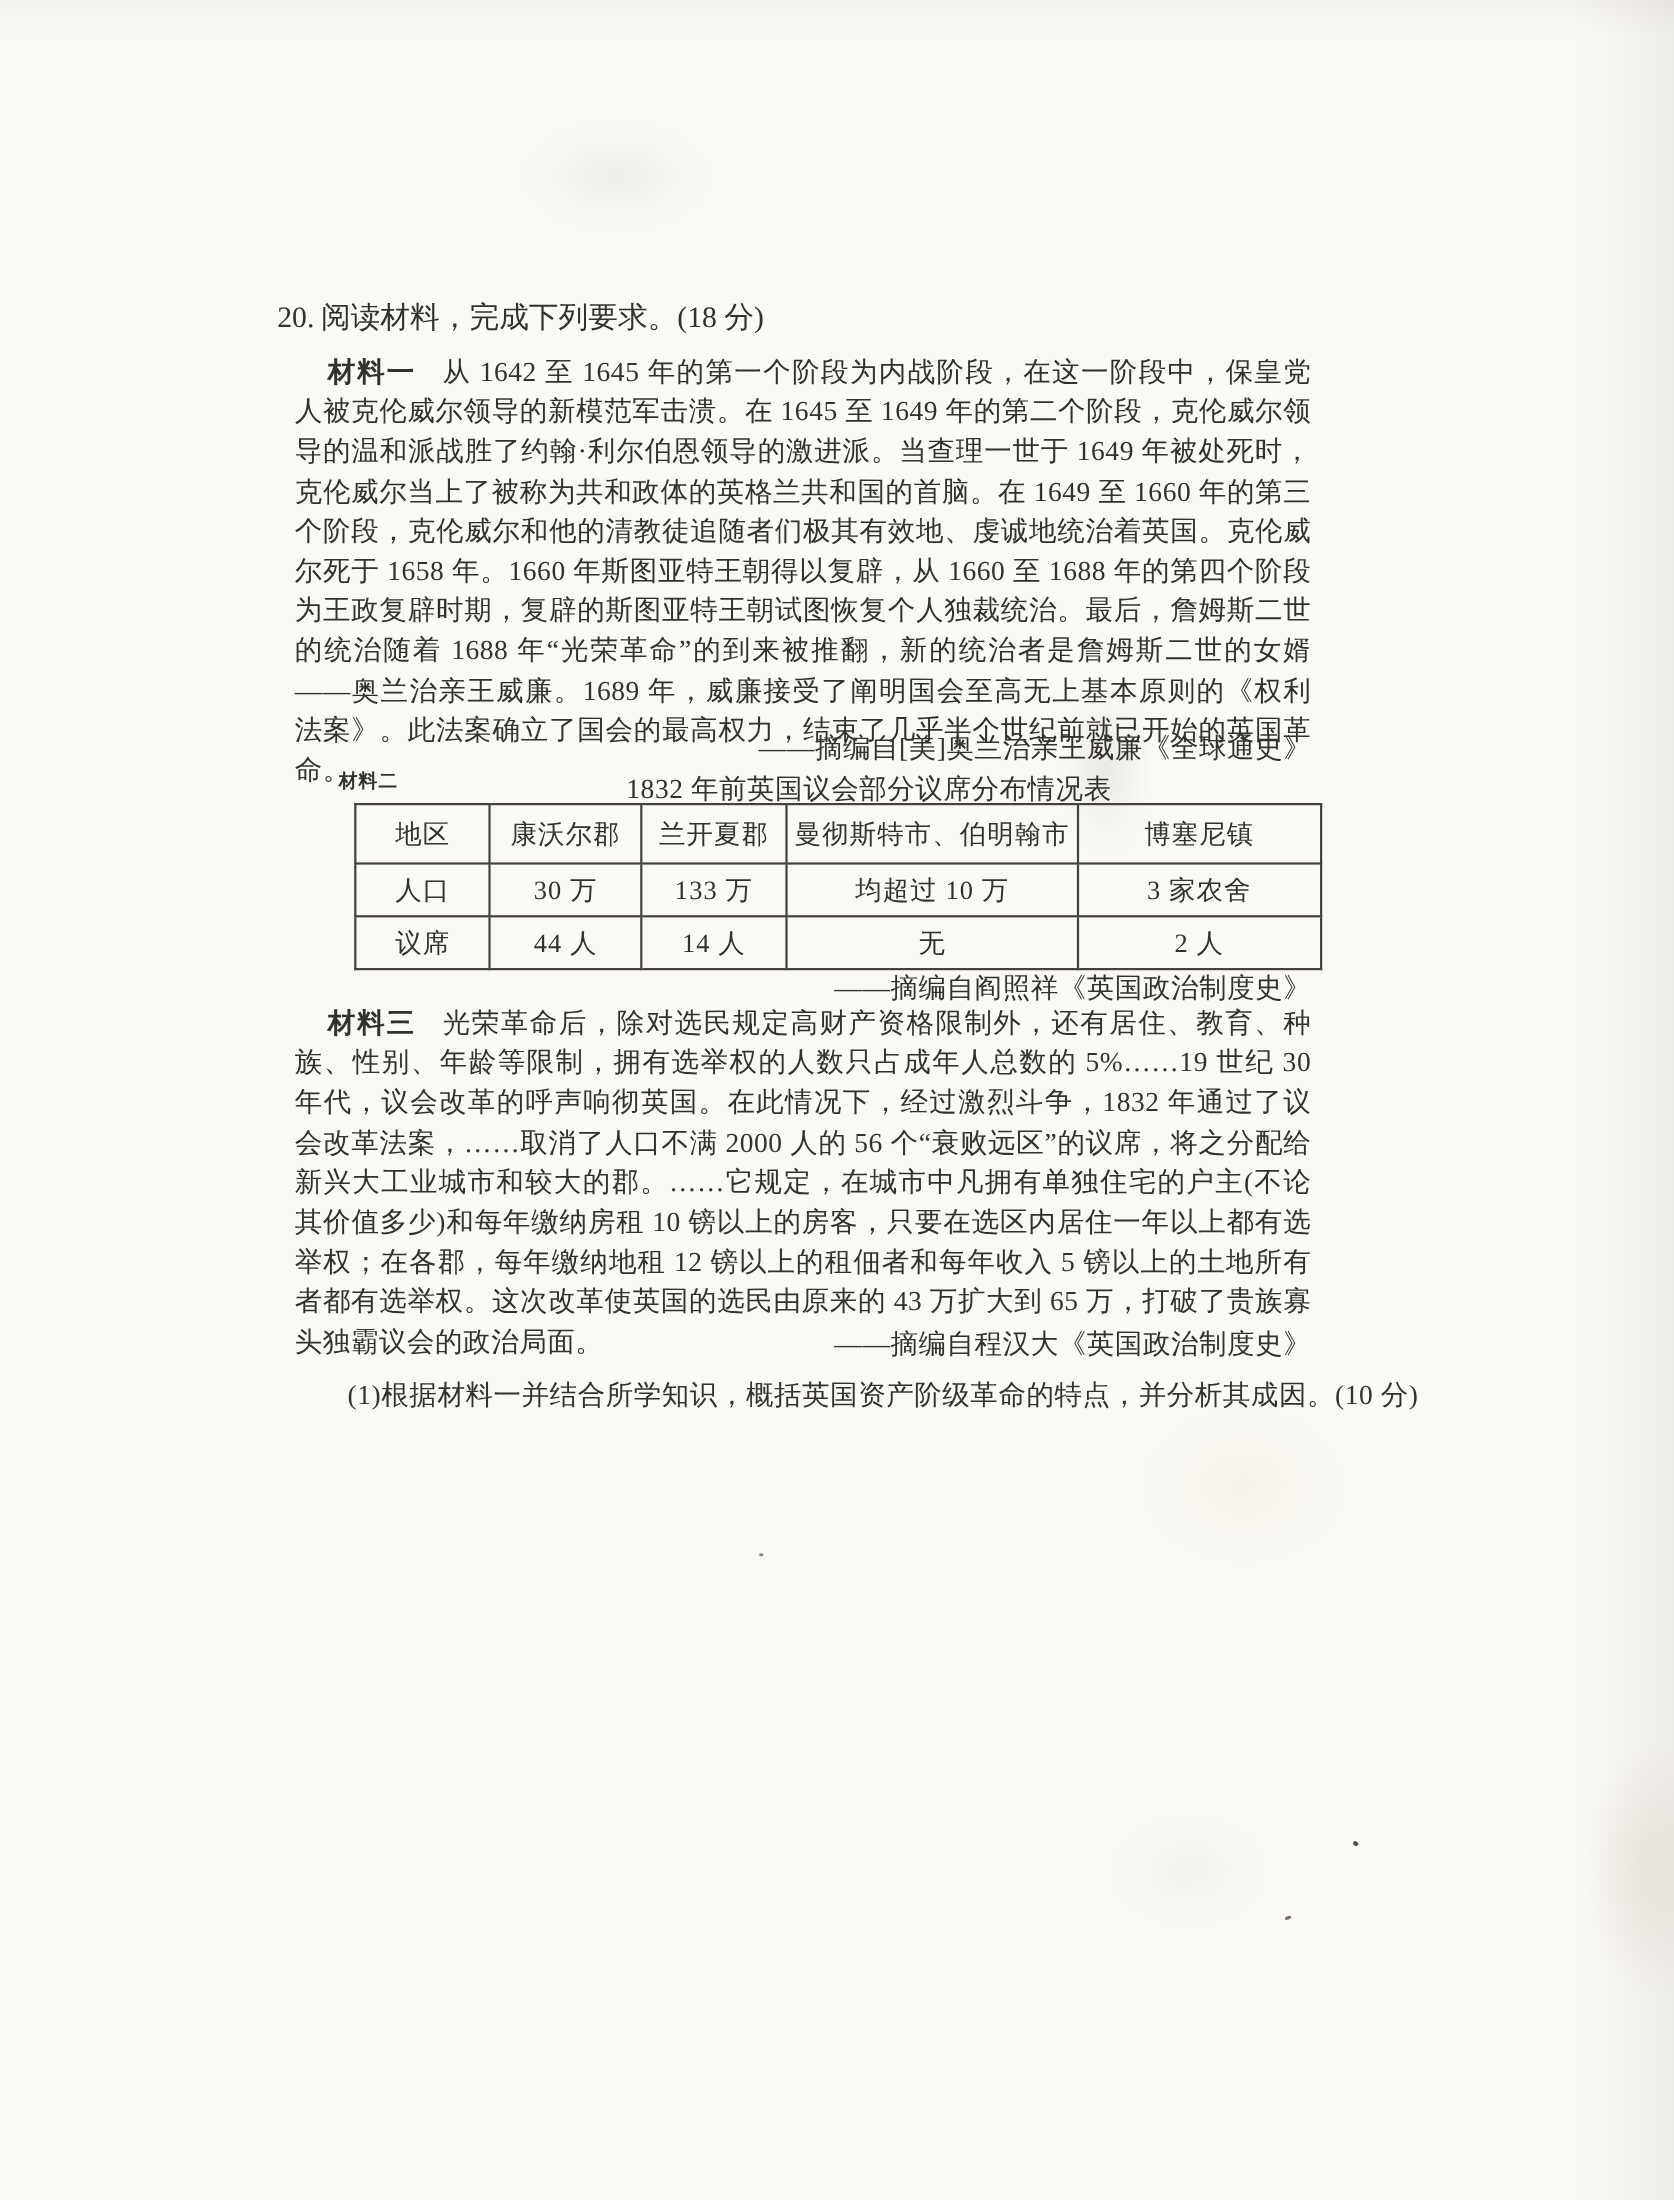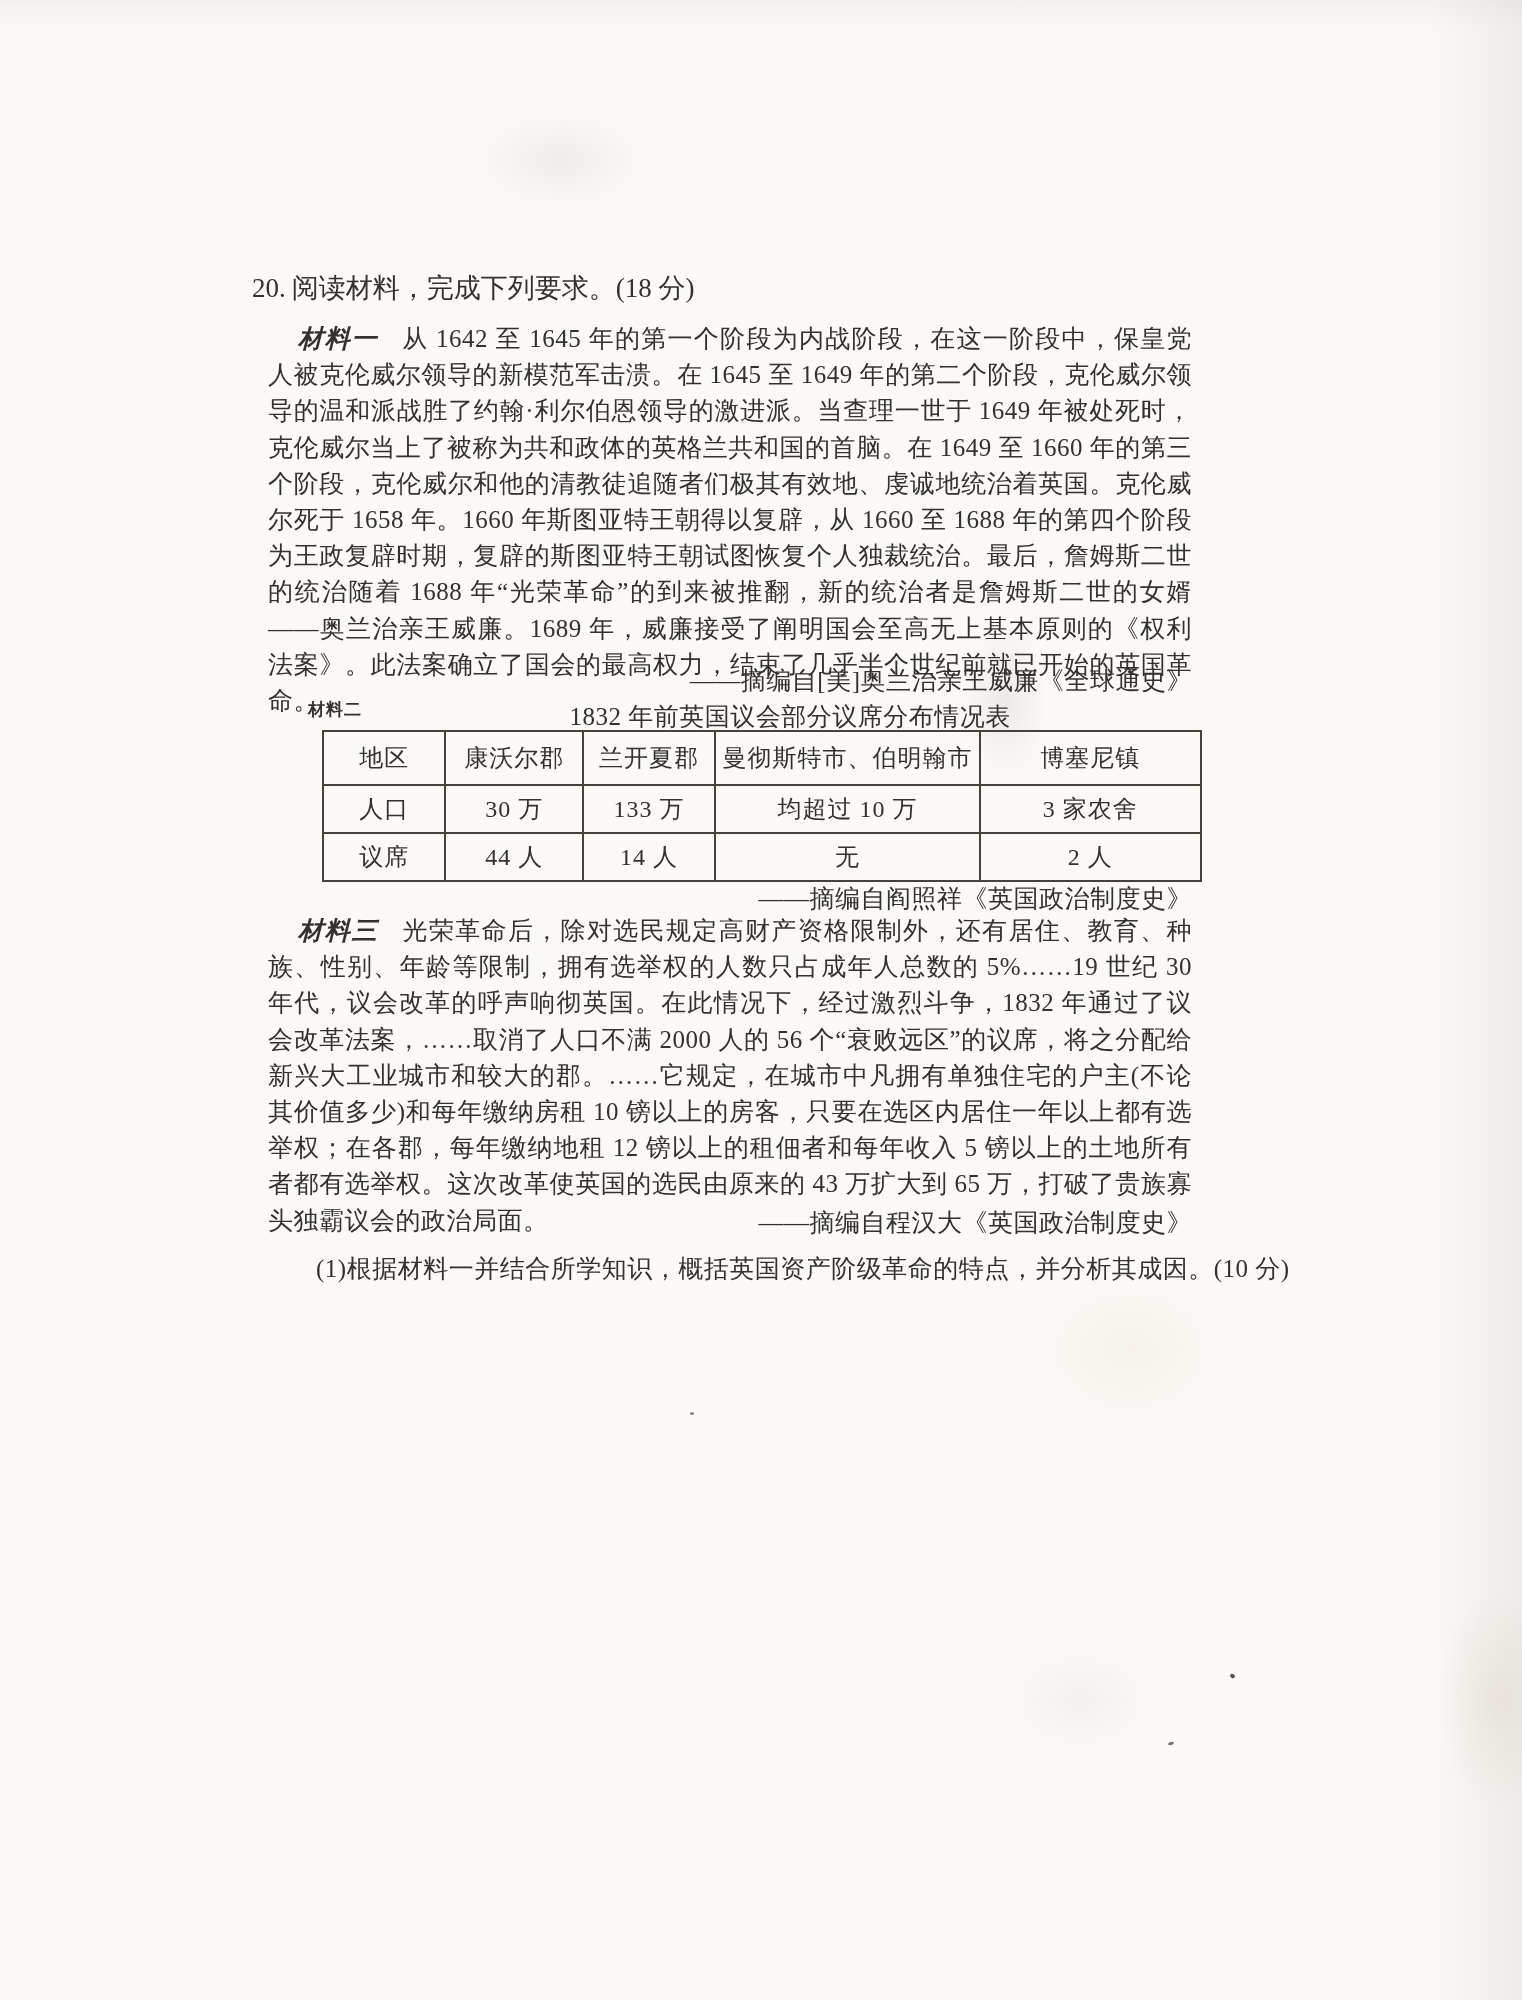--- a/index.html
+++ b/index.html
@@ -38,21 +38,20 @@
     text-indent:30px;
     letter-spacing:0.5px;
   }
   .mat1{left:268px;top:320px;width:924px;}
   .mat3{left:268px;top:912px;width:924px;}
   .mat-label{
     font-family:"Liberation Sans","DejaVu Sans",sans-serif;
     font-weight:700;
     margin-right:24px;
     letter-spacing:1px;
-    font-style:italic;
   }
   .attr{
     left:268px;width:924px;
     font-size:25px;line-height:30px;
     text-align:right;
     letter-spacing:0.5px;
   }
   .attr1{top:666px;}
   .attr2{top:884px;}
   .attr3{top:1208px;}

